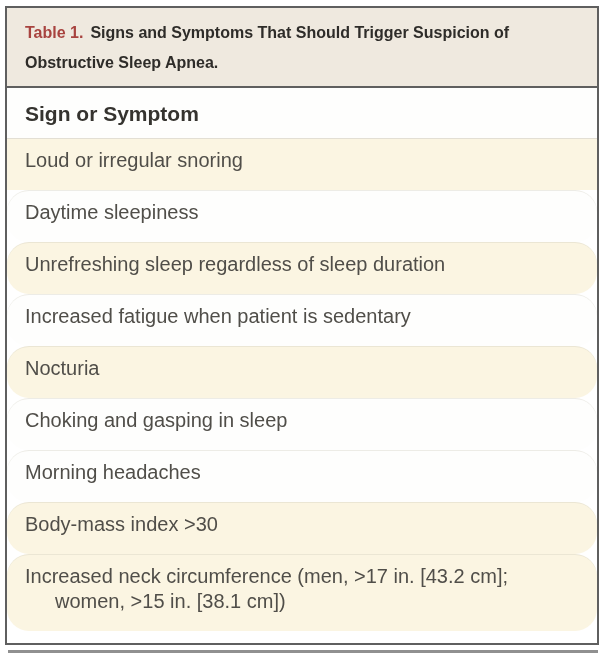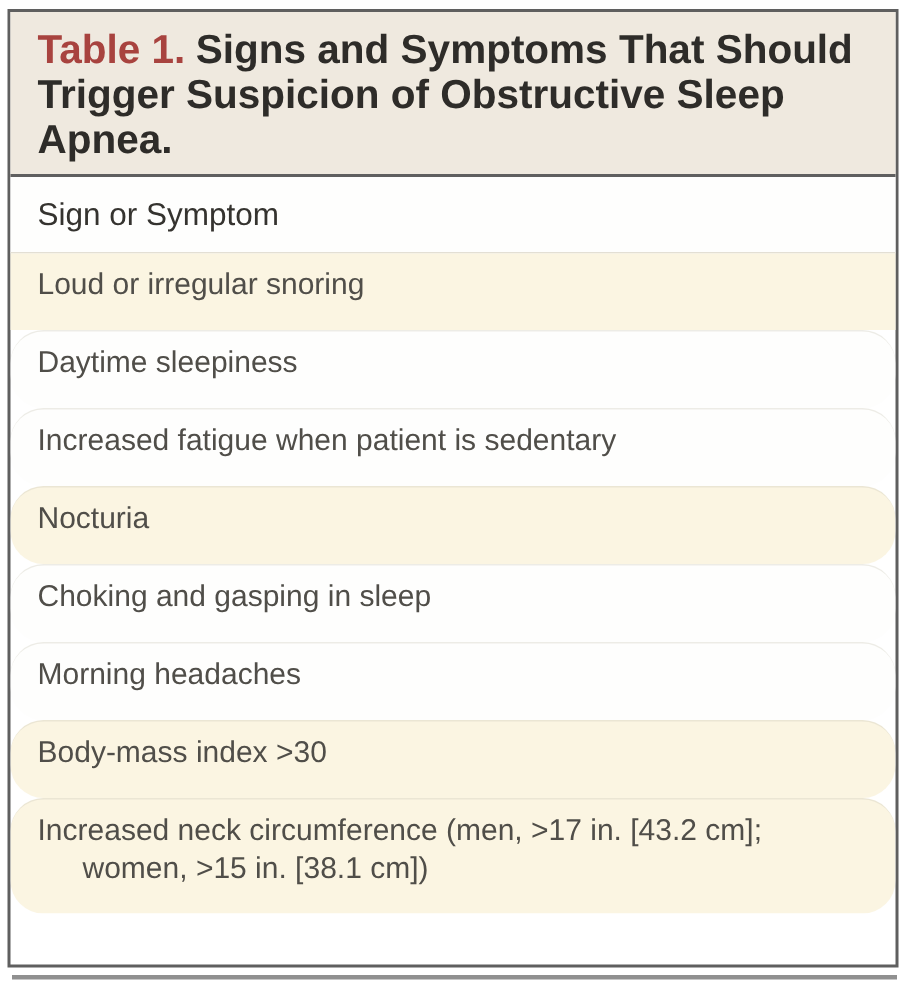--- a/index.html
+++ b/index.html
@@ -21,34 +21,34 @@
     width: 594px;
     height: 639px;
     box-sizing: border-box;
     border: 2px solid #5f5f5f;
     background: #ffffff;
   }
   .table-header {
     background: #efe9df;
     border-bottom: 2px solid #5f5f5f;
     padding: 10px 26px 8px 18px;
-    font-size: 27px;
+    font-size: 16px;
     font-weight: bold;
     line-height: 30px;
     color: #2e2c29;
   }
   .tbl-label {
     color: #a8433f;
     margin-right: 7px;
   }
   .col-header {
     background: #fefefd;
     padding: 14px 20px 12px 18px;
     font-size: 21px;
-    font-weight: normal;
+    font-weight: bold;
     color: #35332f;
     border-bottom: 1px solid #e3dfd4;
     box-sizing: border-box;
   }
   .rows {
     width: 100%;
   }
   .row {
     font-size: 20px;
     line-height: 25px;
@@ -81,20 +81,21 @@
 <body>
 
 <div class="table-card">
   <div class="table-header">
     <span class="tbl-label">Table 1.</span><span class="tbl-title">Signs and Symptoms That Should Trigger Suspicion of Obstructive Sleep Apnea.</span>
   </div>
   <div class="col-header">Sign or Symptom</div>
   <div class="rows">
     <div class="row stripe">Loud or irregular snoring</div>
     <div class="row">Daytime sleepiness</div>
+    <div class="row stripe">Unrefreshing sleep regardless of sleep duration</div>
     <div class="row">Increased fatigue when patient is sedentary</div>
     <div class="row stripe">Nocturia</div>
     <div class="row">Choking and gasping in sleep</div>
     <div class="row">Morning headaches</div>
     <div class="row stripe">Body-mass index &gt;30</div>
     <div class="row stripe hang">Increased neck circumference (men, &gt;17 in. [43.2 cm]; women, &gt;15 in. [38.1 cm])</div>
   </div>
 </div>
 <div class="bottom-rule"></div>
 

